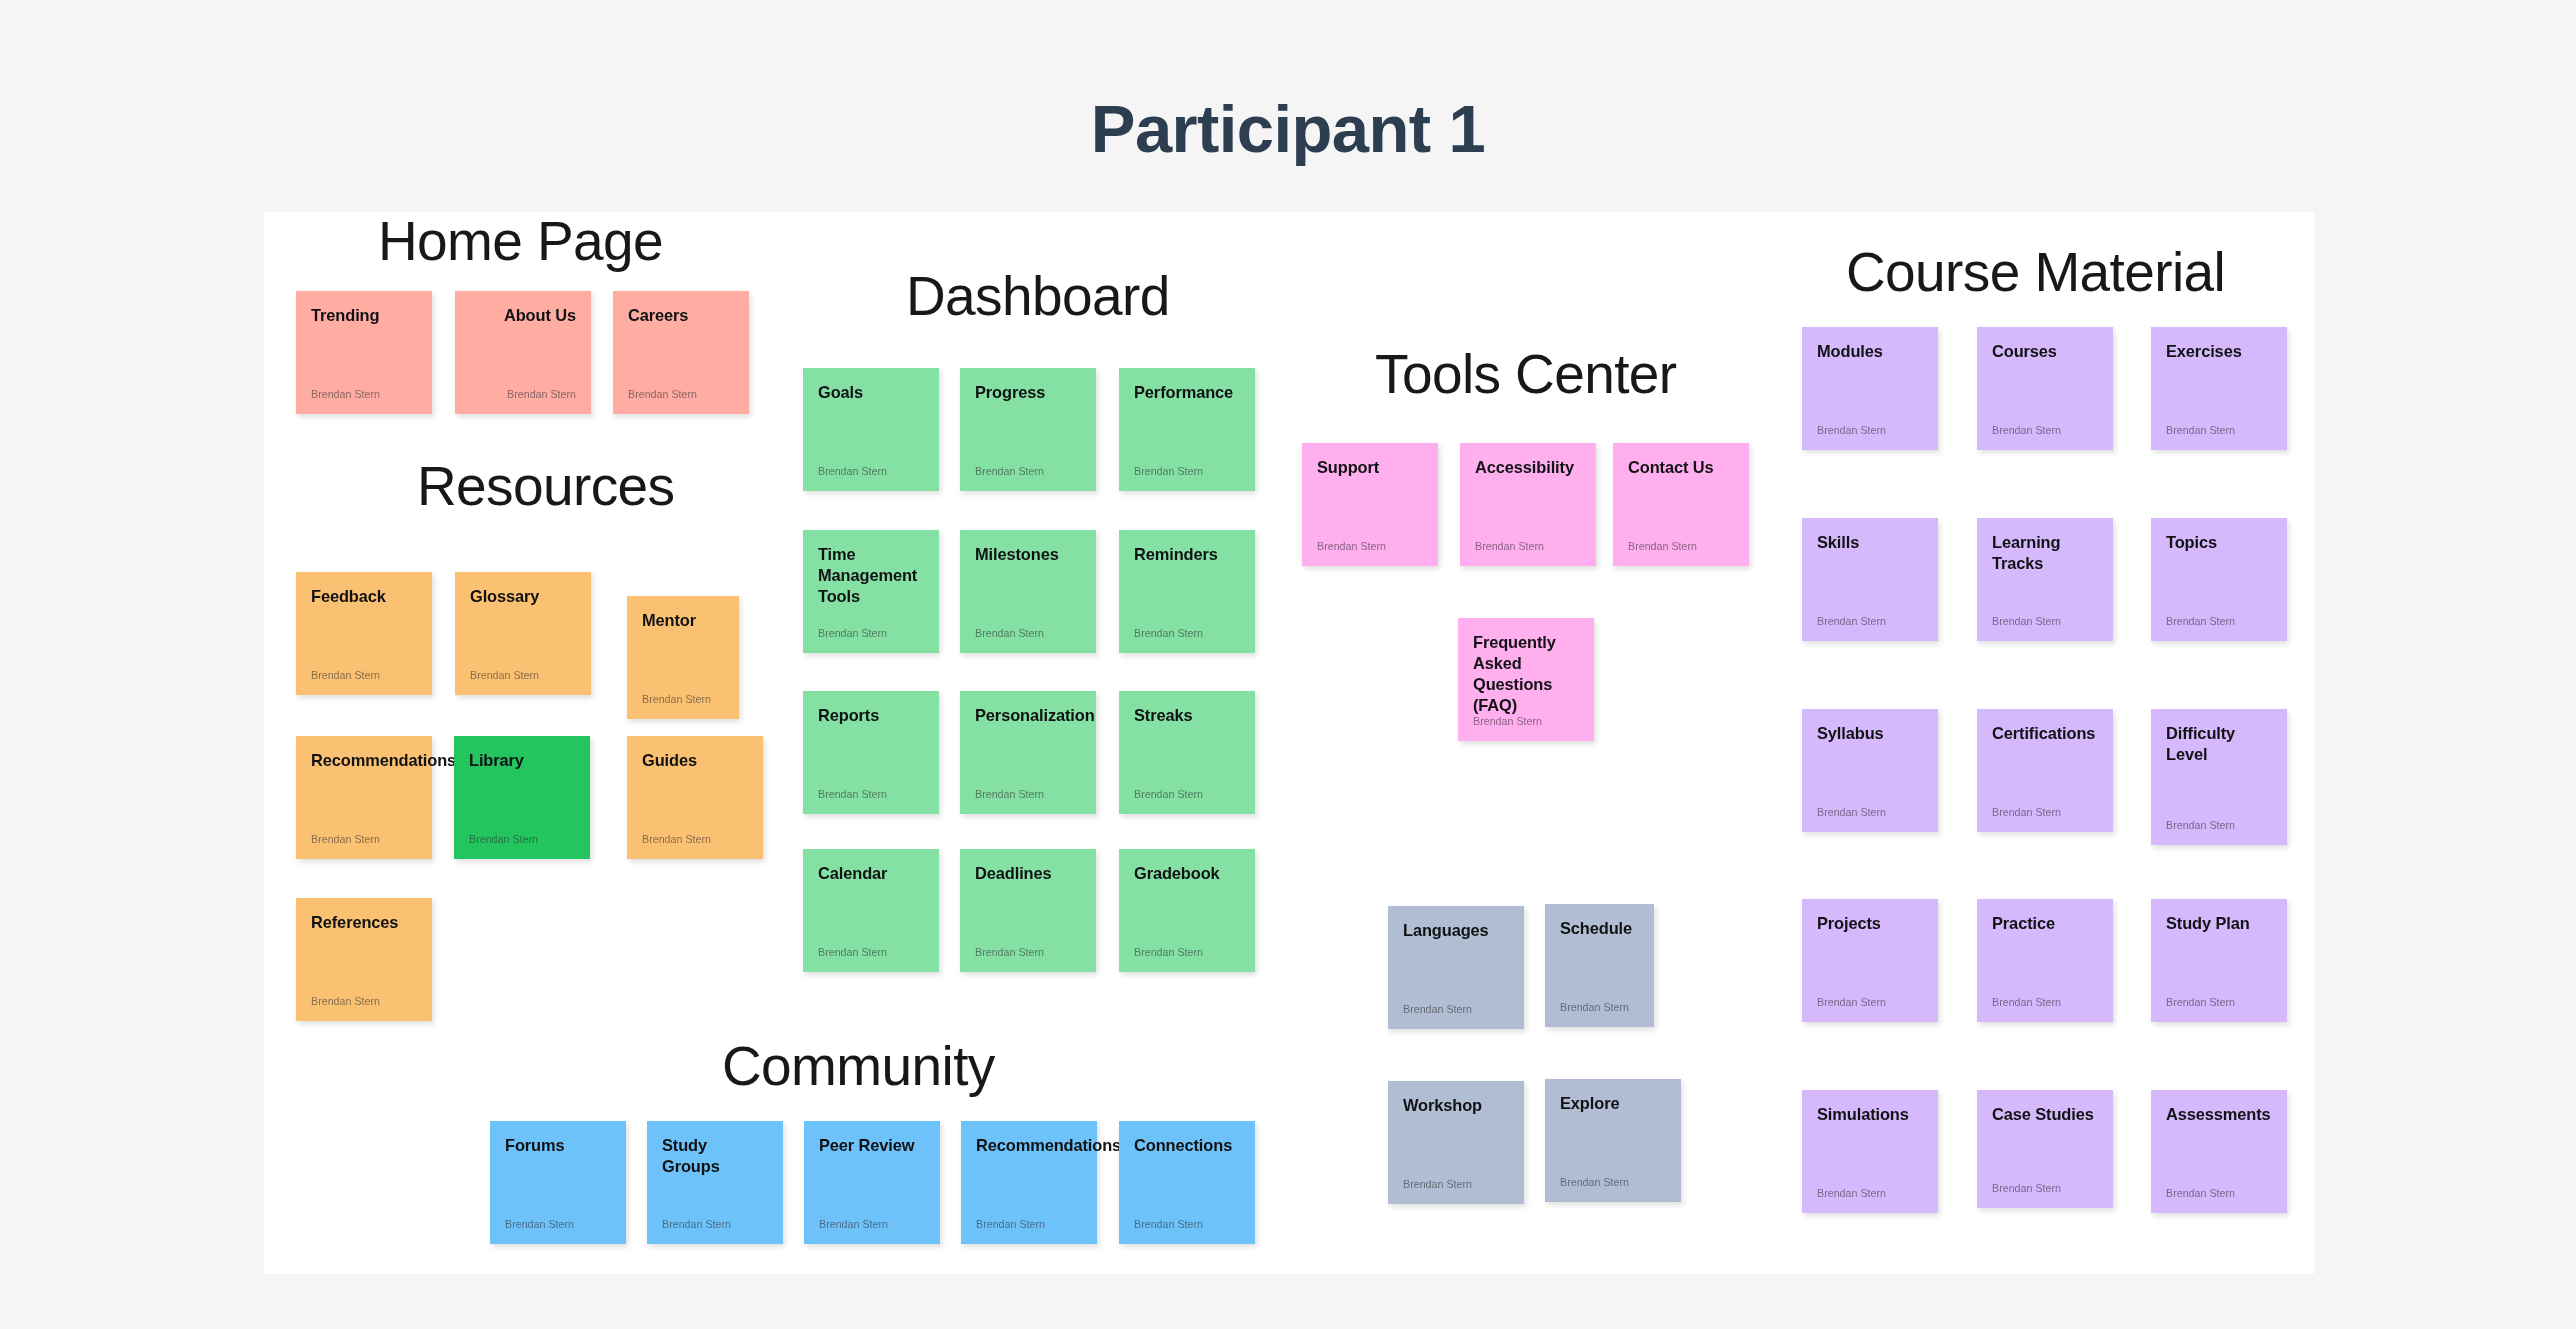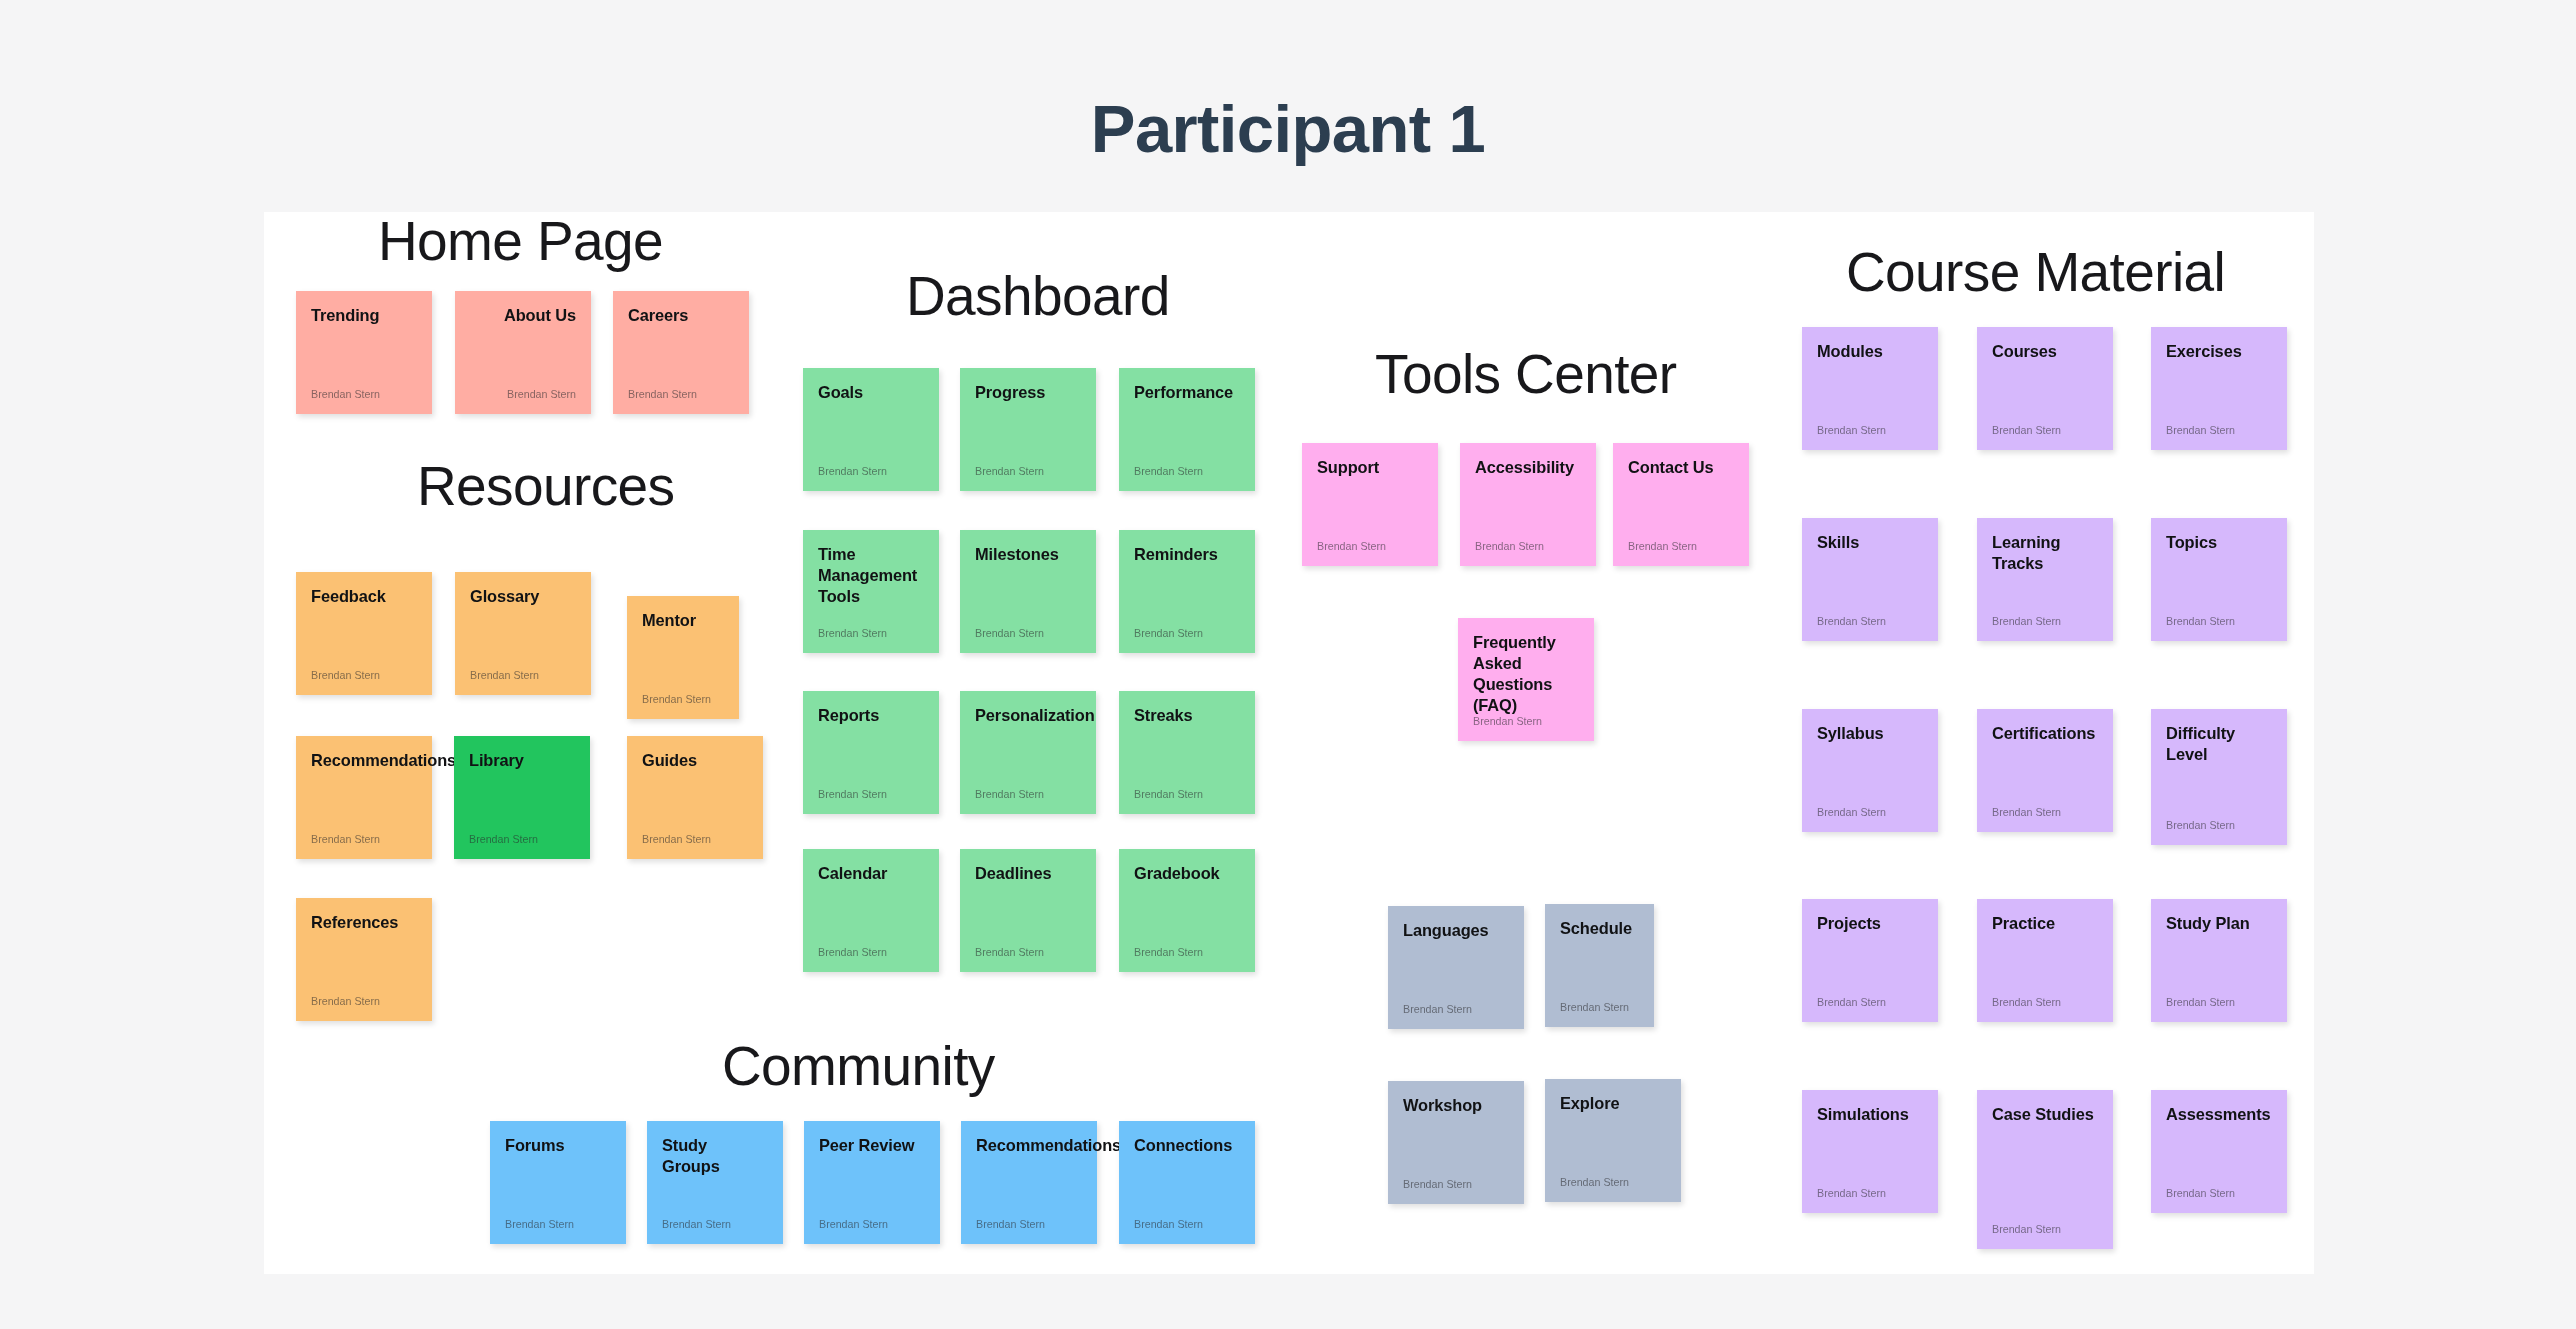--- a/index.html
+++ b/index.html
@@ -234,21 +234,21 @@
       <div class="c-author">Brendan Stern</div>
     </div>
     <div class="card" style="left: 1887px; top: 687px; width: 136px; height: 123px; background: rgb(214, 184, 252);">
       <div class="c-title">Study Plan</div>
       <div class="c-author">Brendan Stern</div>
     </div>
     <div class="card" style="left: 1538px; top: 878px; width: 136px; height: 123px; background: rgb(214, 184, 252);">
       <div class="c-title">Simulations</div>
       <div class="c-author">Brendan Stern</div>
     </div>
-    <div class="card" style="left: 1713px; top: 878px; width: 136px; height: 159px; background: rgb(214, 184, 252);">
+    <div class="card" style="left: 1713px; top: 878px; width: 136px; height: 118px; background: rgb(214, 184, 252);">
       <div class="c-title">Case Studies</div>
       <div class="c-author">Brendan Stern</div>
     </div>
     <div class="card" style="left: 1887px; top: 878px; width: 136px; height: 123px; background: rgb(214, 184, 252);">
       <div class="c-title">Assessments</div>
       <div class="c-author">Brendan Stern</div>
     </div>
     <div class="section-title" style="left: 458px; top: 827px;">Community</div>
     <div class="card" style="left: 226px; top: 909px; width: 136px; height: 123px; background: rgb(110, 194, 250);">
       <div class="c-title">Forums</div>

